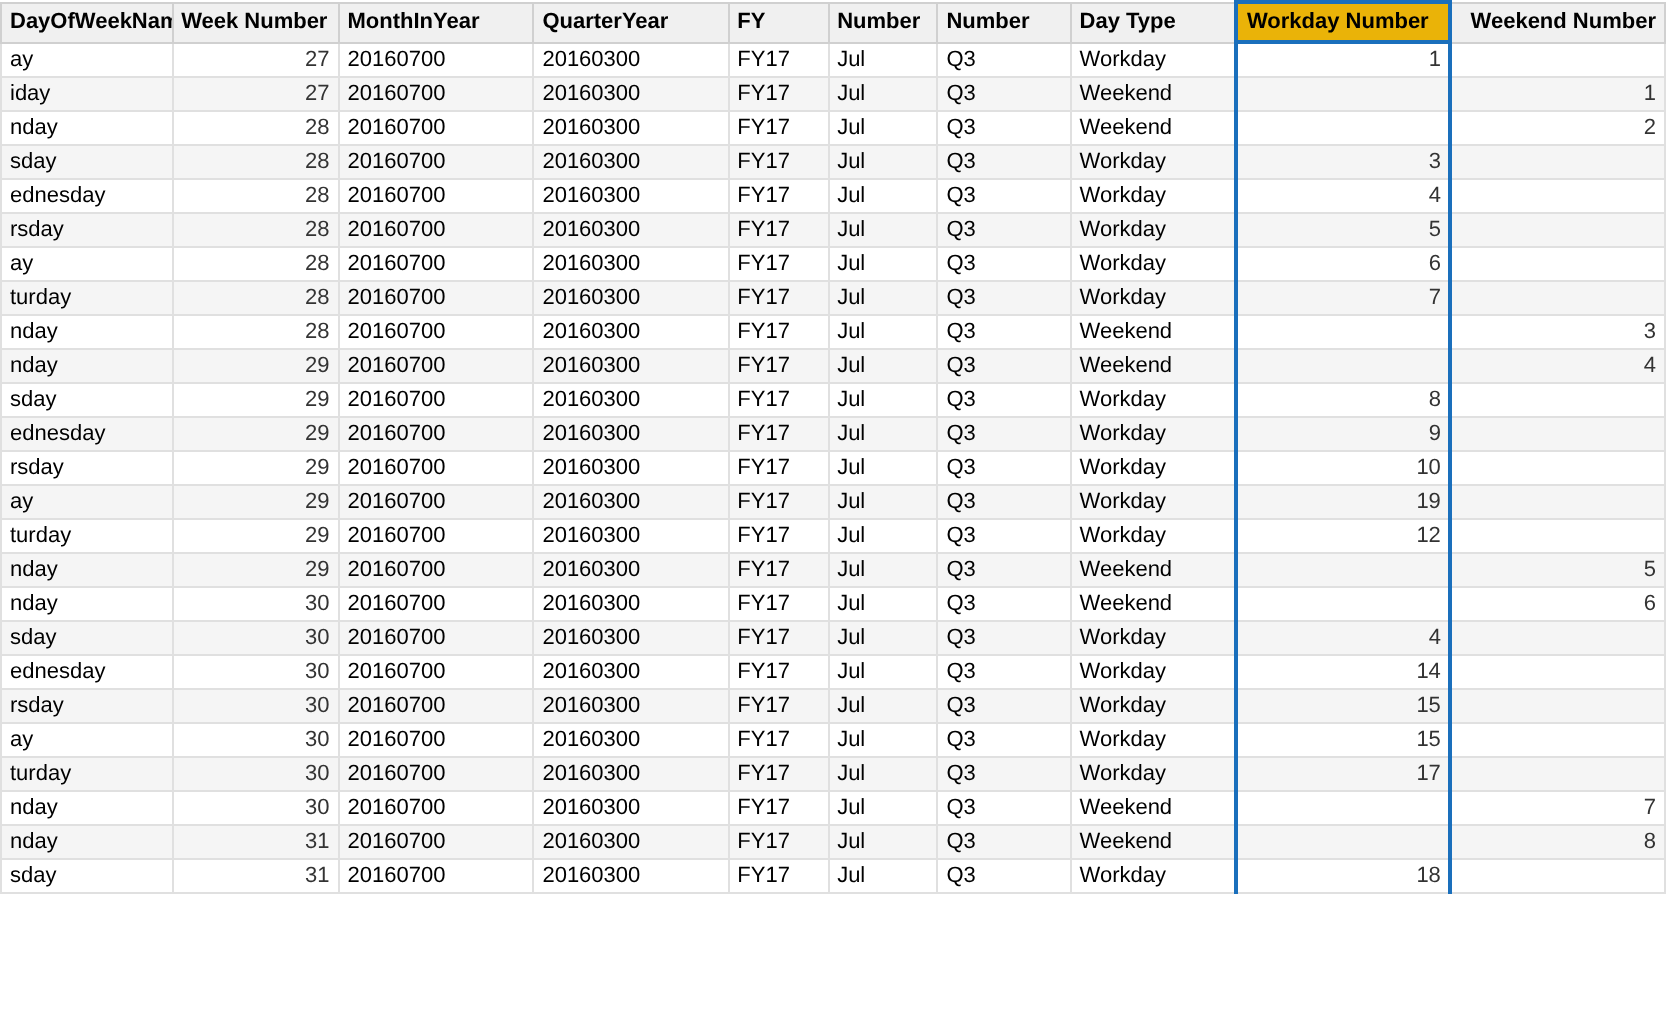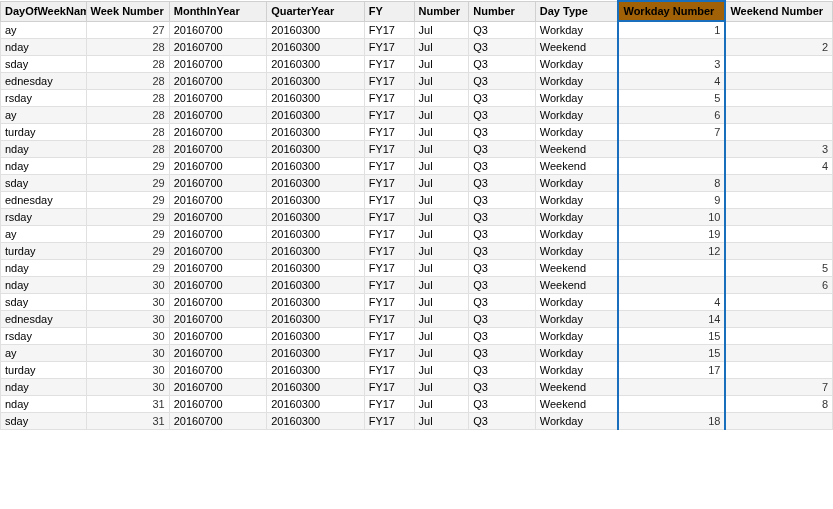--- a/index.html
+++ b/index.html
@@ -24,21 +24,21 @@
       background: #f0f0f0;
       border: 1px solid #d0d0d0;
       padding: 3px 4px;
       text-align: left;
       font-weight: 600;
       font-size: 11px;
       white-space: nowrap;
       overflow: hidden;
     }
     thead tr th.highlighted {
-      background: #a16207;
+      background: #eab308;
       border: 2px solid #1a6fbc;
       color: #000;
     }
     thead tr th.next-highlighted {
       background: #f0f0f0;
       border-left: 2px solid #1a6fbc;
     }
     tbody tr td {
       border: 1px solid #e0e0e0;
       padding: 2px 4px;
@@ -65,21 +65,21 @@
     }
     .col-dayofweek { width: 72px; }
     .col-weeknum { width: 70px; }
     .col-monthyear { width: 82px; }
     .col-quarteryear { width: 82px; }
     .col-fy { width: 42px; margin-left: 36px; }
     .col-month { width: 46px; }
     .col-quarter { width: 56px; }
     .col-daytype { width: 70px; }
     .col-workdaynum { width: 90px; }
-    .col-weekendnum { width: 90px; }
+    .col-weekendnum { width: 90px; text-align: right; }
   </style>
 </head>
 <body>
 
 <div class="table-container">
   <table>
     <thead>
       <tr id="header-row">
       <th class="col-dayofweek">DayOfWeekName</th>
           <th class="col-weeknum">Week Number</th>
@@ -100,20 +100,32 @@
           <td class="col-monthyear">20160700</td>
           <td class="col-quarteryear">20160300</td>
           <td class="col-fy">FY17</td>
           <td class="col-month">Jul</td>
           <td class="col-quarter">Q3</td>
           <td class="col-daytype">Workday</td>
           <td class="col-workdaynum number-cell highlighted-col">1</td>
           <td class="col-weekendnum number-cell next-col"></td>
         </tr>
         <tr>
+          <td class="col-dayofweek">iday</td>
+          <td class="col-weeknum number-cell">27</td>
+          <td class="col-monthyear">20160700</td>
+          <td class="col-quarteryear">20160300</td>
+          <td class="col-fy">FY17</td>
+          <td class="col-month">Jul</td>
+          <td class="col-quarter">Q3</td>
+          <td class="col-daytype">Weekend</td>
+          <td class="col-workdaynum number-cell highlighted-col"></td>
+          <td class="col-weekendnum number-cell next-col">1</td>
+        </tr>
+        <tr>
           <td class="col-dayofweek">nday</td>
           <td class="col-weeknum number-cell">28</td>
           <td class="col-monthyear">20160700</td>
           <td class="col-quarteryear">20160300</td>
           <td class="col-fy">FY17</td>
           <td class="col-month">Jul</td>
           <td class="col-quarter">Q3</td>
           <td class="col-daytype">Weekend</td>
           <td class="col-workdaynum number-cell highlighted-col"></td>
           <td class="col-weekendnum number-cell next-col">2</td>

